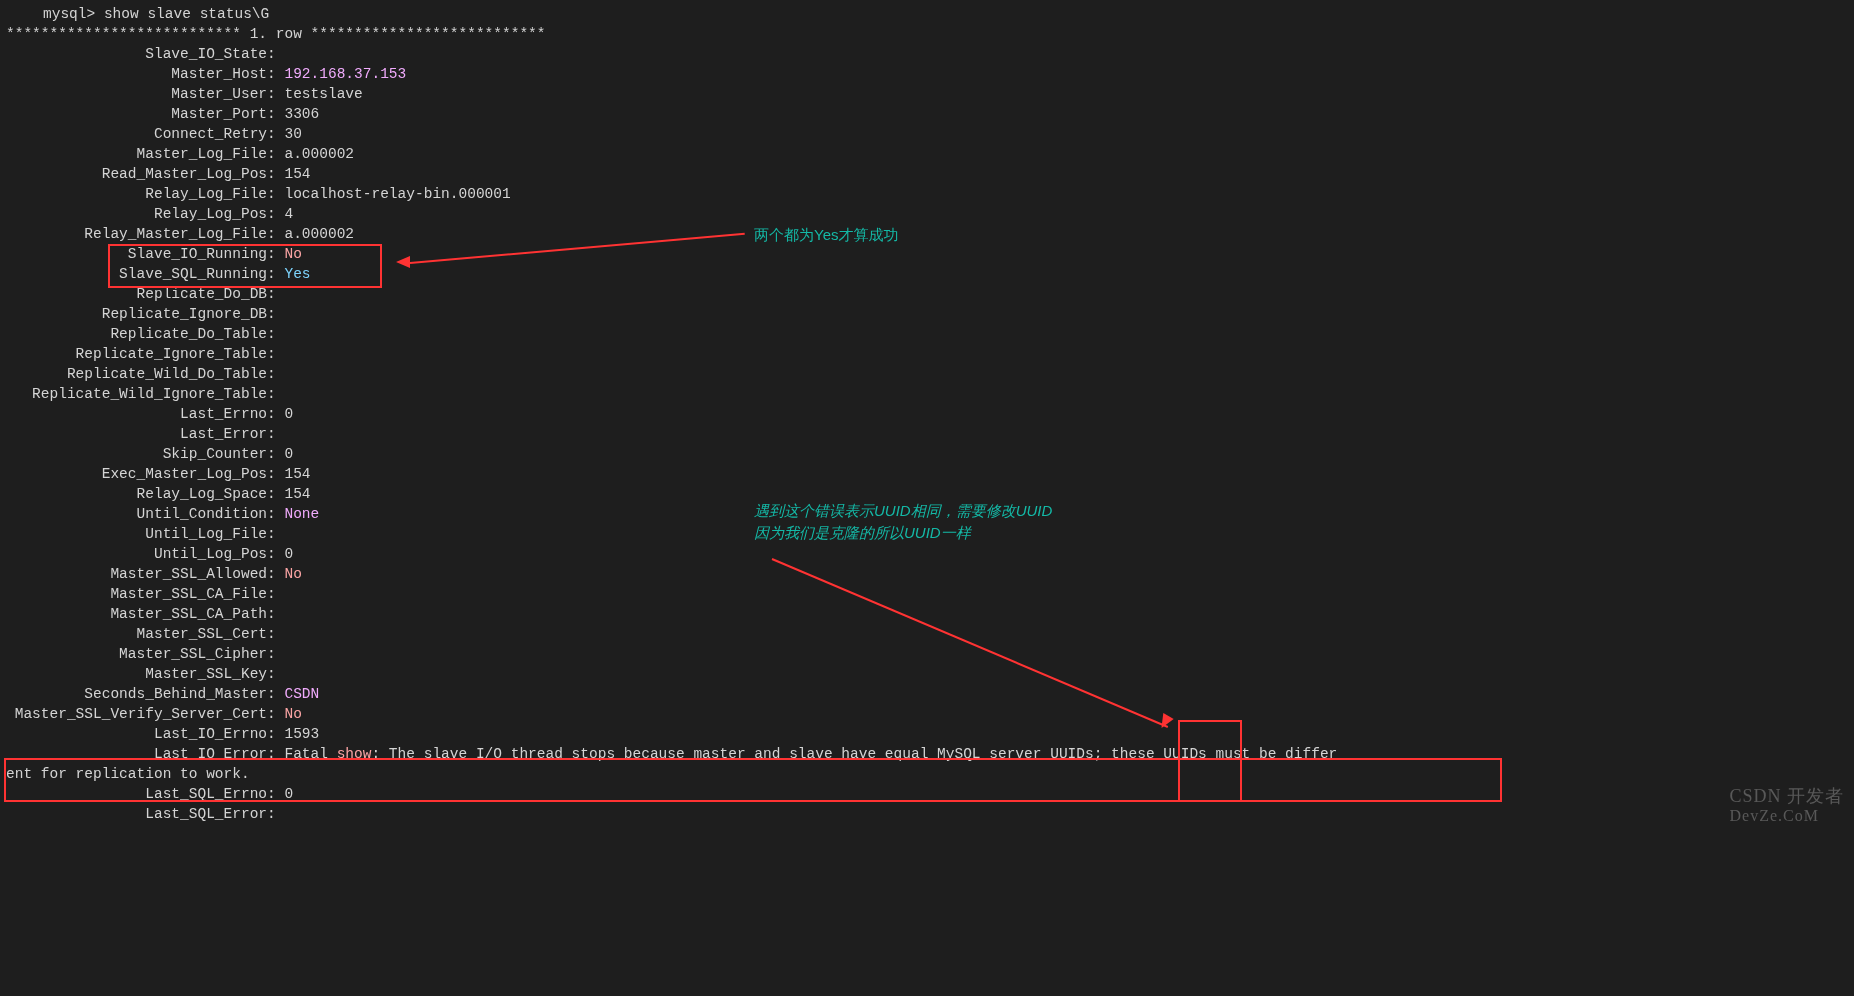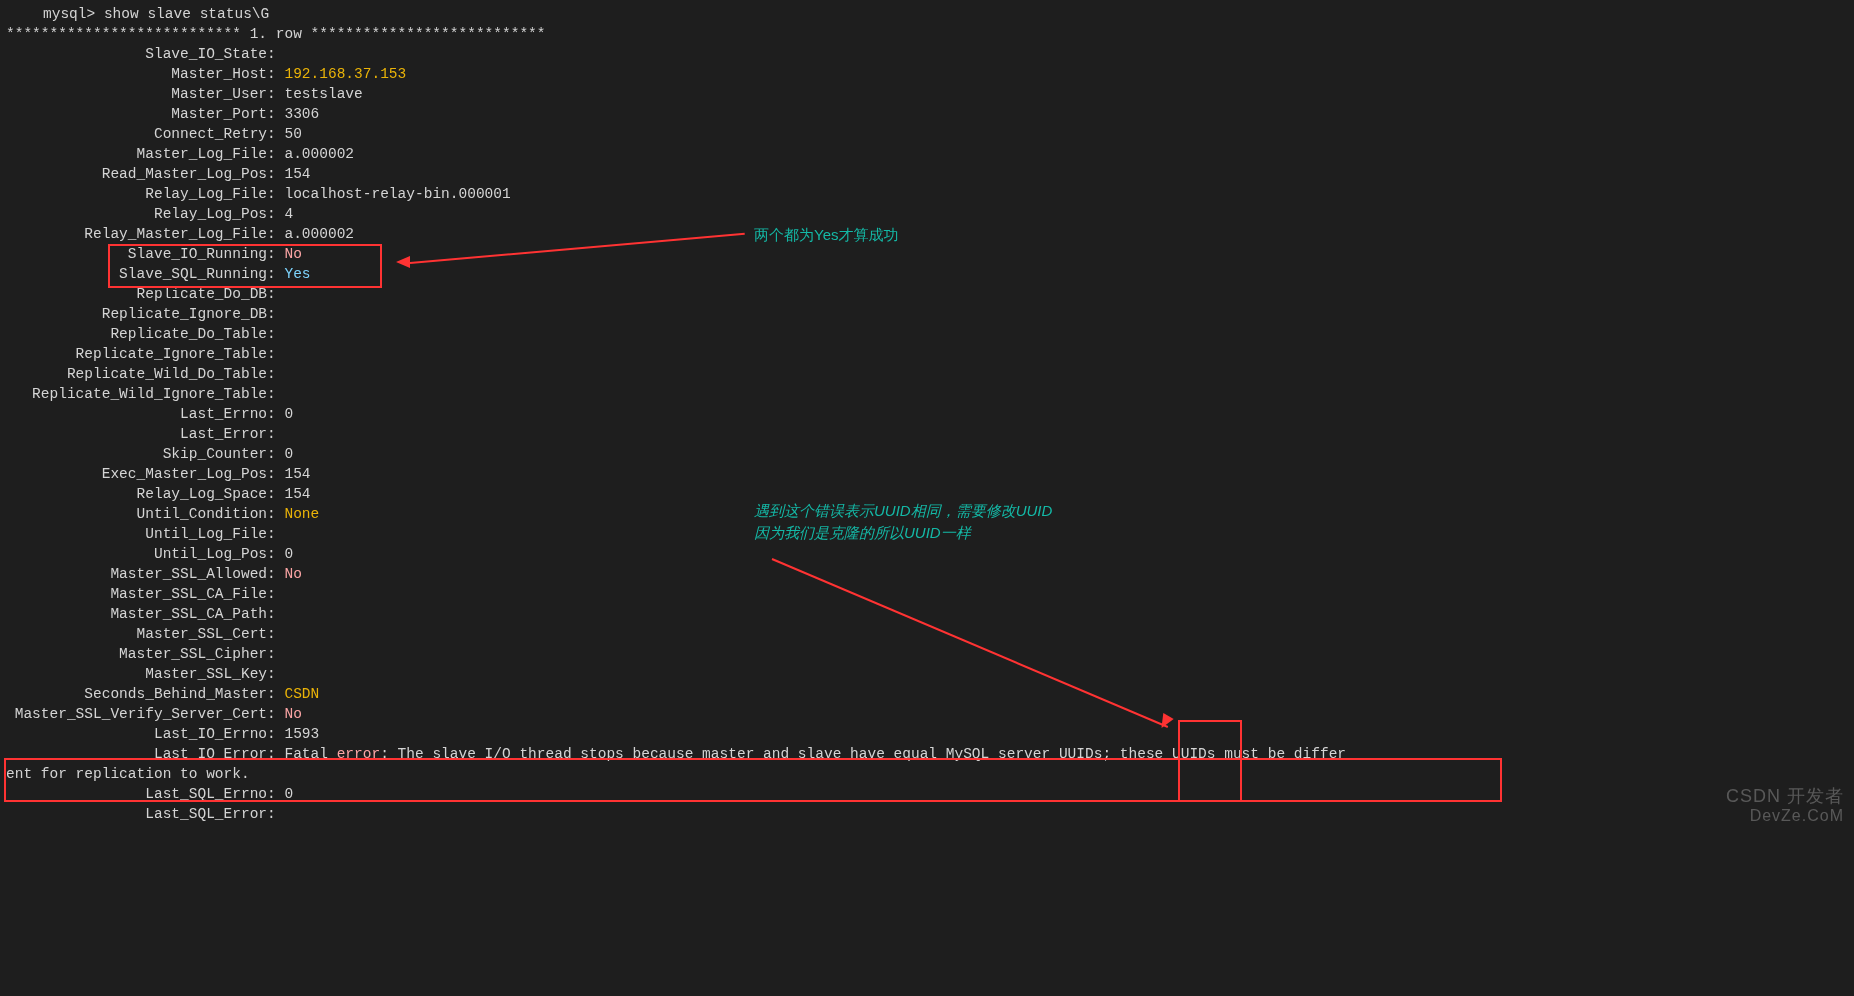--- a/index.html
+++ b/index.html
@@ -13,21 +13,21 @@
     width: 1854px;
     height: 996px;
     overflow: hidden;
     position: relative;
   }
   .terminal {
     white-space: pre;
     padding: 4px 6px;
   }
   .prompt { color: #d4d4d4; padding-left: 37px; }
-  .pink { color: #eab308; }
+  .pink { color: #f0abfc; }
   .red { color: #fca5a5; }
   .green { color: #7dd3fc; }
   .arrow-line {
     position: absolute;
     background: #ff3333;
     height: 2px;
     transform-origin: left center;
   }
   .arrow-head {
     position: absolute;
@@ -47,41 +47,41 @@
   .box {
     position: absolute;
     border: 2px solid #ff3333;
     box-sizing: border-box;
   }
   .watermark-right {
     position: absolute;
     right: 10px;
     bottom: 170px;
     color: #888;
-    font-family: Liberation Sans, sans-serif;
+    font-family: Liberation Serif, serif;
     font-size: 18px;
     opacity: 0.55;
-    text-align: right;
+    text-align: left;
     letter-spacing: 1px;
   }
   .watermark-right .dev {
     font-size: 16px;
     color: #888;
   }
 </style>
 </head>
 <body>
 
 <div class="terminal" id="term"><span class="prompt">mysql&gt; show slave status\G</span>
 *************************** 1. row ***************************
                 Slave_IO_State: 
                    Master_Host: <span class="pink">192.168.37.153</span>
                    Master_User: <span>testslave</span>
                    Master_Port: <span>3306</span>
-                 Connect_Retry: <span>50</span>
+                 Connect_Retry: <span>30</span>
                Master_Log_File: <span>a.000002</span>
            Read_Master_Log_Pos: <span>154</span>
                 Relay_Log_File: <span>localhost-relay-bin.000001</span>
                  Relay_Log_Pos: <span>4</span>
          Relay_Master_Log_File: <span>a.000002</span>
               Slave_IO_Running: <span class="red">No</span>
              Slave_SQL_Running: <span class="green">Yes</span>
                Replicate_Do_DB: 
            Replicate_Ignore_DB: 
             Replicate_Do_Table: 
@@ -98,21 +98,21 @@
                  Until_Log_Pos: <span>0</span>
             Master_SSL_Allowed: <span class="red">No</span>
             Master_SSL_CA_File: 
             Master_SSL_CA_Path: 
                Master_SSL_Cert: 
              Master_SSL_Cipher: 
                 Master_SSL_Key: 
          Seconds_Behind_Master: <span class="pink">CSDN</span>
  Master_SSL_Verify_Server_Cert: <span class="red">No</span>
                  Last_IO_Errno: <span>1593</span>
-                 Last_IO_Error: Fatal <span class="red">error</span>: The slave I/O thread stops because master and slave have equal MySQL server UUIDs; these UUIDs must be differ
+                 Last_IO_Error: Fatal <span class="red">show</span>: The slave I/O thread stops because master and slave have equal MySQL server UUIDs; these UUIDs must be differ
 ent for replication to work.
                 Last_SQL_Errno: <span>0</span>
                 Last_SQL_Error: 
 </div>
 
 <div class="box" style="left:108px; top:244px; width:274px; height:44px;"></div>
 <div class="box" style="left:4px; top:758px; width:1498px; height:44px;"></div>
 <div class="box" style="left:1178px; top:720px; width:64px; height:82px;"></div>
 
 <div class="arrow-head" style="left:396px; top:256px;"></div>

